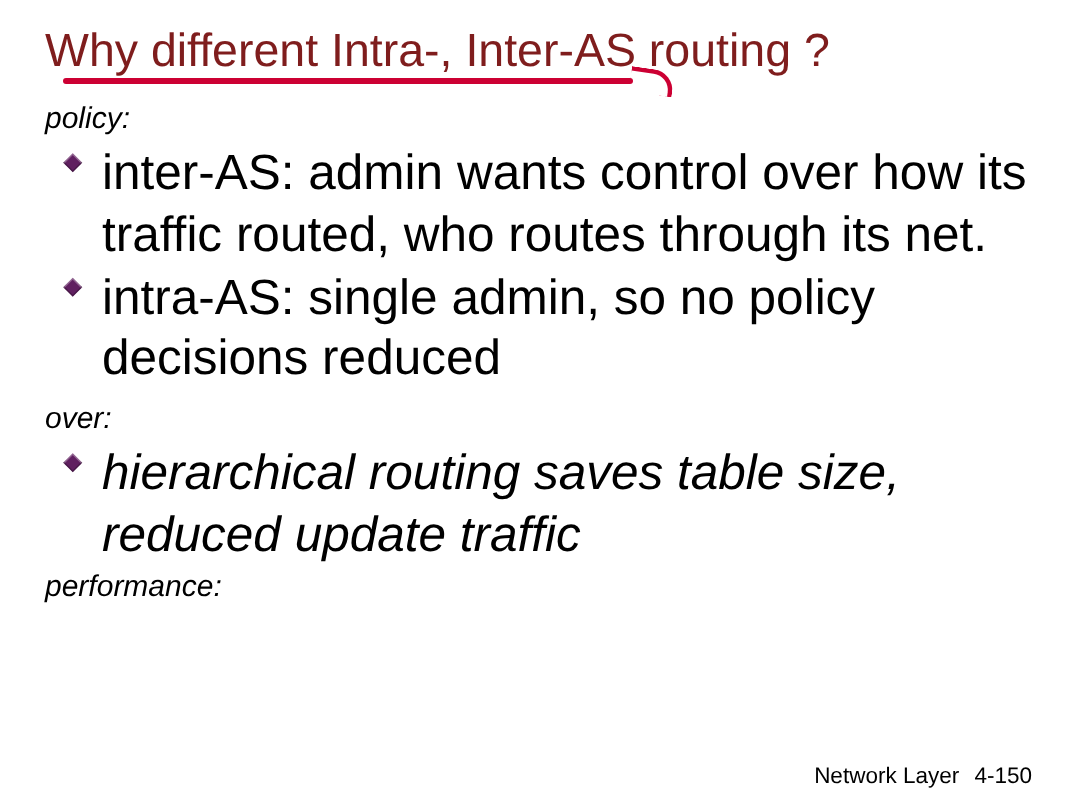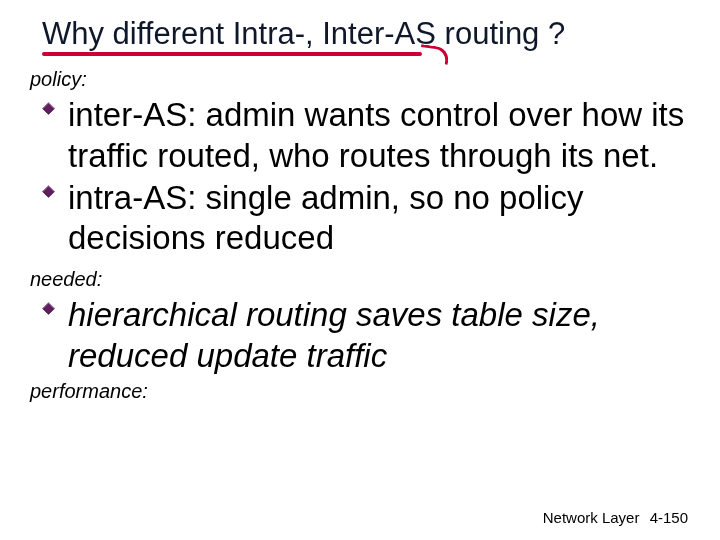--- a/index.html
+++ b/index.html
@@ -13,24 +13,24 @@
     overflow: hidden;
   }
   .slide {
     position: relative;
     width: 720px;
     height: 540px;
     box-sizing: border-box;
     padding: 10px 30px 0 30px;
   }
   .title {
-    color: #0f172a;
+    color: #7f1d1d;
     font-size: 31px;
     line-height: 1.3;
-    margin: 4px 0 2px 12px;
+    margin: 4px 0 2px 0;
     font-weight: normal;
   }
   .underline-container {
     position: relative;
     height: 14px;
     margin: -6px 0 4px 0;
   }
   .underline-main {
     position: absolute;
     left: 12px;
@@ -106,21 +106,21 @@
     <li>
       <span class="diamond"></span>
       <span>inter-AS: admin wants control over how its traffic routed, who routes through its net.</span>
     </li>
     <li>
       <span class="diamond"></span>
       <span>intra-AS: single admin, so no policy decisions reduced</span>
     </li>
   </ul>
 
-  <div class="section">needed:</div>
+  <div class="section">over:</div>
   <ul class="bullets" style="margin-bottom:2px;font-style:italic;">
     <li>
       <span class="diamond"></span>
       <span>hierarchical routing saves table size, reduced update traffic</span>
     </li>
   </ul>
 
   <div class="section">performance:</div>
 
   <div class="footer">

